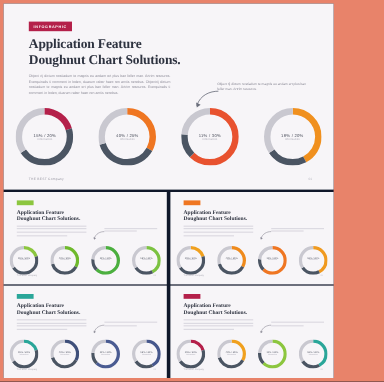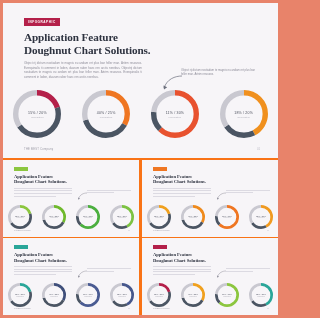--- a/index.html
+++ b/index.html
@@ -4,21 +4,21 @@
 <style>
   html,body{margin:0;padding:0;}
   body{
     width:281px;height:318px;overflow:hidden;
     background:#e8836a;
     font-family:"Liberation Sans",sans-serif;
   }
   .frame{
     position:absolute;left:3px;top:3px;
     width:275px;height:312px;
-    background:#f97316;
+    background:#0f172a;
   }
 
   
   .hero{
     position:absolute;left:0;top:0;
     width:275px;height:155px;
     background:#f7f5f8;
     overflow:hidden;
   }
   .badge{

